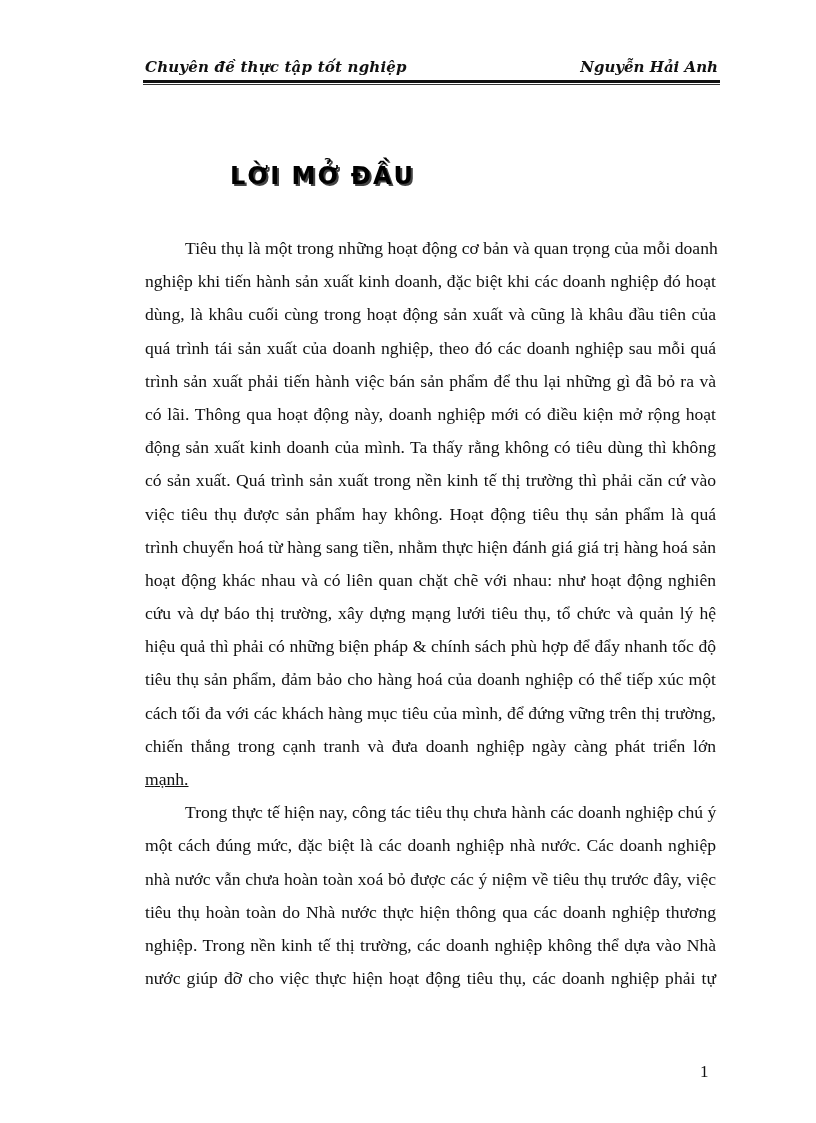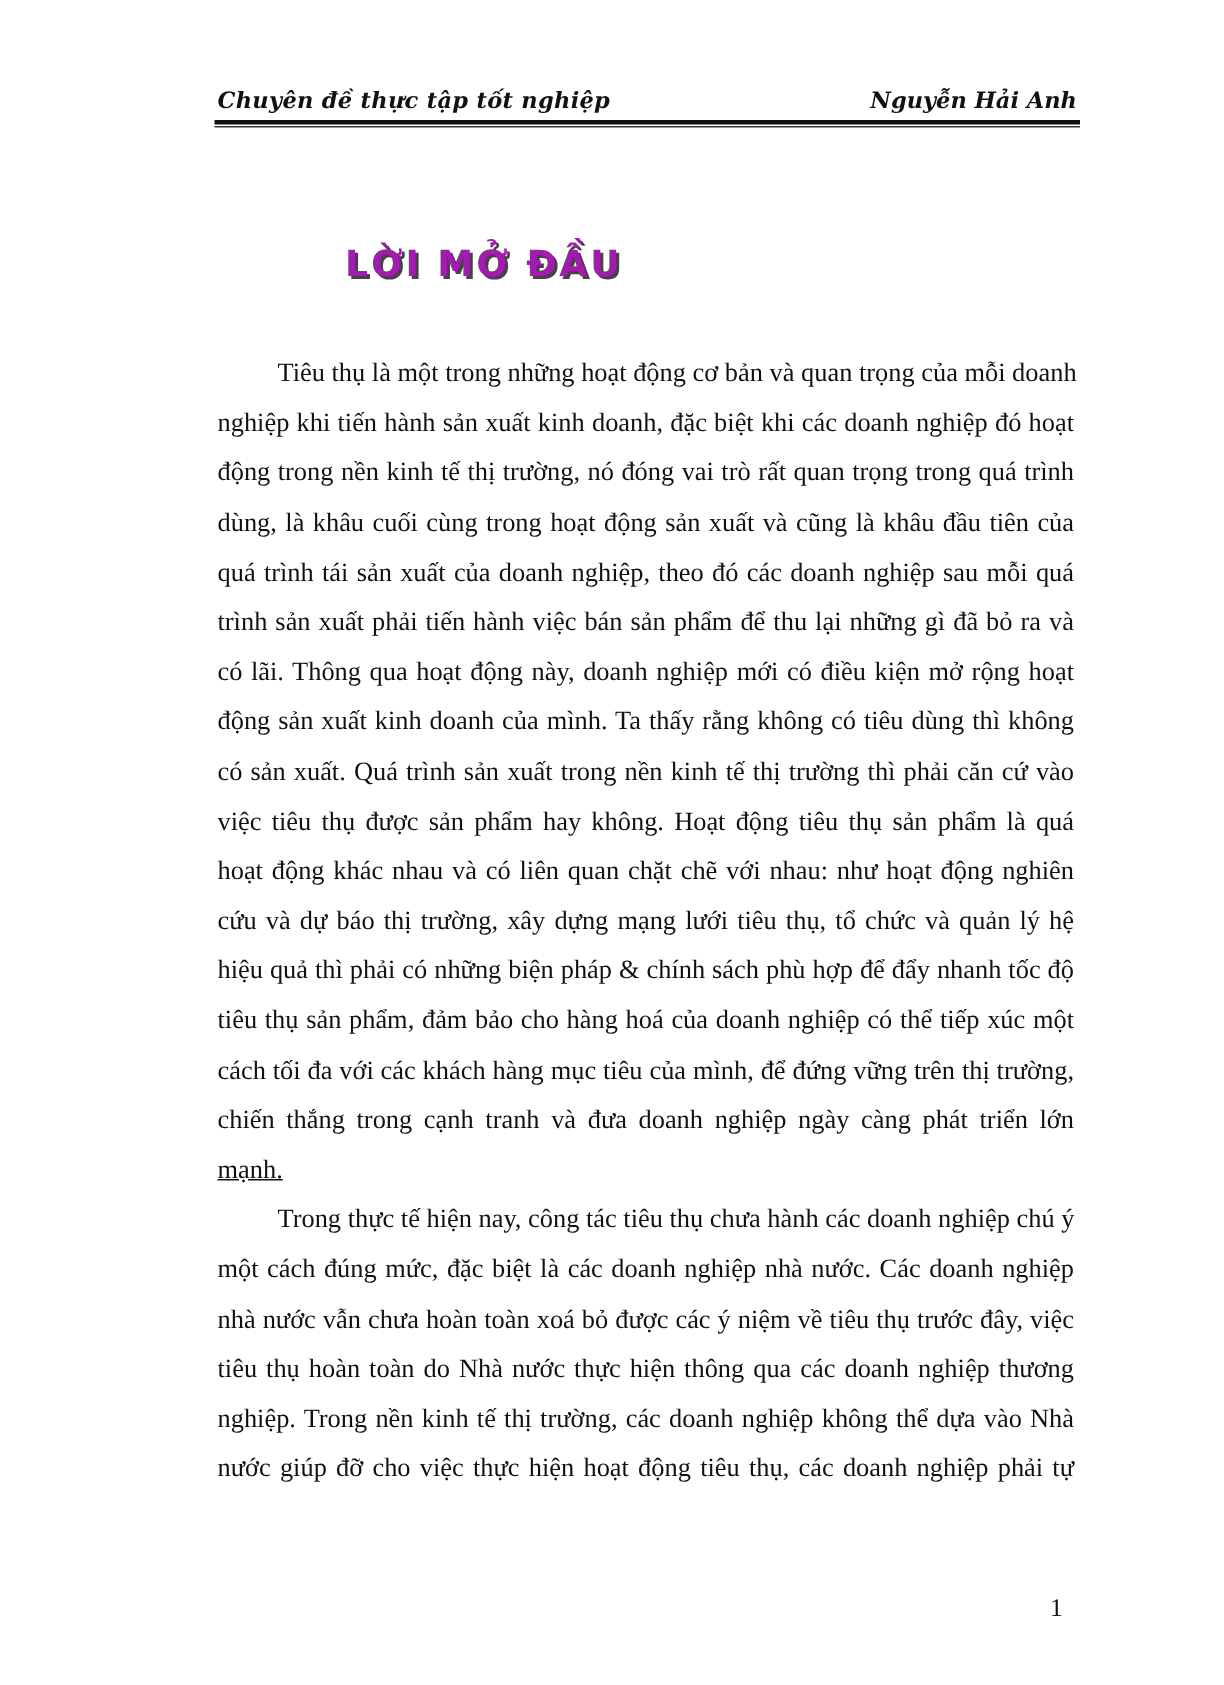--- a/index.html
+++ b/index.html
@@ -15,21 +15,21 @@
   .header .right { position: absolute; right: 2px; top: 2px; }
   .header-rule {
     position: absolute; left: 143px; top: 80px; width: 577px; height: 5px;
   }
   .header-rule .thick { position: absolute; left: 0; top: 0; width: 100%; height: 2.5px; background: #111; }
   .header-rule .thin { position: absolute; left: 0; top: 3.6px; width: 100%; height: 1px; background: #333; }
 
   .title {
     position: absolute; left: 0; top: 162px; width: 645px; text-align: center;
     font-family: "DejaVu Sans", sans-serif; font-weight: bold; font-size: 24px;
-    letter-spacing: 2px; color: #a21caf;
+    letter-spacing: 2px; color: #000000;
     text-shadow: 2px 2px 0 #444;
   }
 
   .body-text {
     position: absolute; left: 145px; top: 232px; width: 571px;
     font-family: "Liberation Serif", serif; font-size: 17.6px; line-height: 33.2px;
     color: #111; text-align: justify;
   }
   .line { display: block; text-align: justify; text-align-last: justify; white-space: nowrap; height: 33.2px; }
   .line.last { text-align-last: left; text-decoration: underline; }
@@ -53,28 +53,28 @@
     <div class="thick"></div>
     <div class="thin"></div>
   </div>
 
   <div class="title">LỜI MỞ ĐẦU</div>
 
   <div class="body-text">
     <div>
       <span class="line indent">Tiêu thụ là một trong những hoạt động cơ bản và quan trọng của mỗi doanh</span>
       <span class="line">nghiệp khi tiến hành sản xuất kinh doanh, đặc biệt khi các doanh nghiệp đó hoạt</span>
-      <span class="line">động trong nền kinh tế thị trường, nó đóng vai trò rất quan trọng trong quá trình</span>
       <span class="line">dùng, là khâu cuối cùng trong hoạt động sản xuất  và cũng là khâu đầu tiên của</span>
       <span class="line">quá trình tái sản xuất của doanh nghiệp, theo đó các doanh nghiệp sau mỗi quá</span>
       <span class="line">trình sản xuất phải tiến hành việc bán sản phẩm để thu lại những gì đã bỏ ra và</span>
       <span class="line">có lãi. Thông qua hoạt động này, doanh nghiệp mới có điều kiện mở rộng hoạt</span>
       <span class="line">động sản xuất kinh doanh của mình. Ta thấy rằng không có tiêu dùng thì không</span>
       <span class="line">có sản xuất. Quá trình sản xuất trong nền kinh tế thị trường thì phải căn cứ vào</span>
       <span class="line">việc tiêu thụ được sản phẩm hay không. Hoạt động tiêu thụ sản phẩm là quá</span>
+      <span class="line">trình chuyển hoá từ hàng sang tiền, nhằm thực hiện đánh giá giá trị hàng hoá sản</span>
       <span class="line">hoạt động khác nhau và có liên quan chặt chẽ với nhau: như hoạt động nghiên</span>
       <span class="line">cứu và dự báo thị trường, xây dựng mạng lưới tiêu thụ, tổ chức và quản lý hệ</span>
       <span class="line">hiệu quả thì phải có những biện pháp &amp; chính sách phù hợp để đẩy nhanh tốc độ</span>
       <span class="line">tiêu thụ sản phẩm, đảm bảo cho hàng hoá của doanh nghiệp có thể tiếp xúc một</span>
       <span class="line">cách tối đa với các khách hàng mục tiêu của mình, để đứng vững trên thị trường,</span>
       <span class="line">chiến thắng trong cạnh tranh và đưa doanh nghiệp ngày càng phát triển lớn</span>
       <span class="line last">mạnh.</span>
     </div>
     <div>
       <span class="line indent">Trong thực tế hiện nay, công tác tiêu thụ chưa hành các doanh nghiệp chú ý</span>

